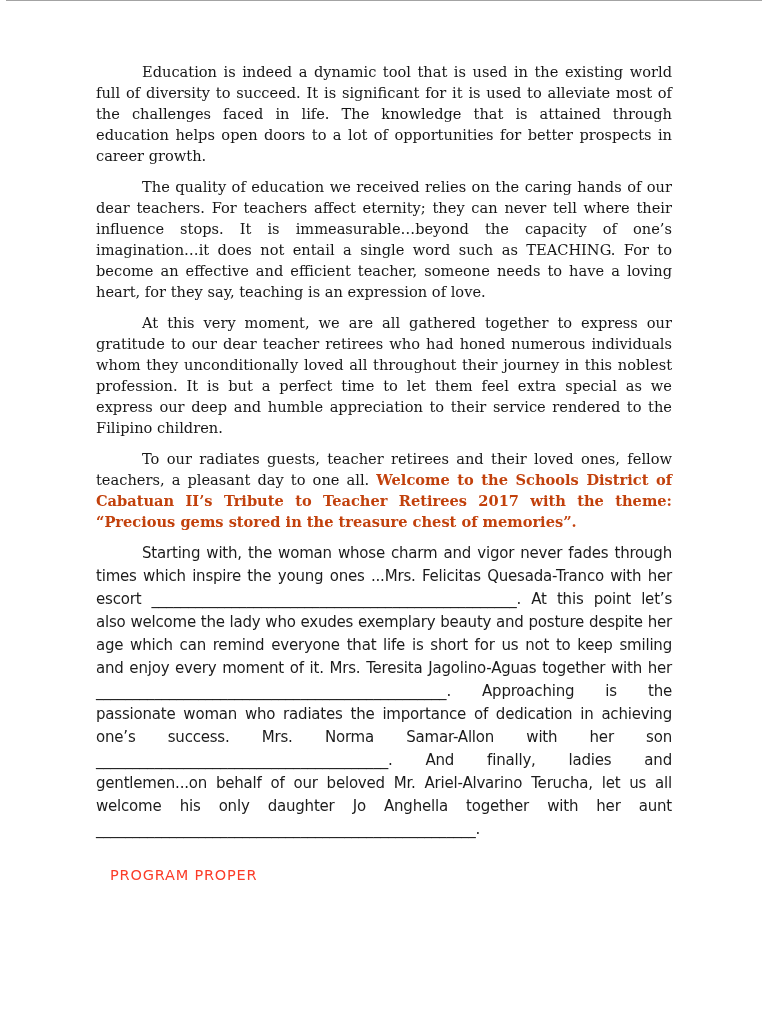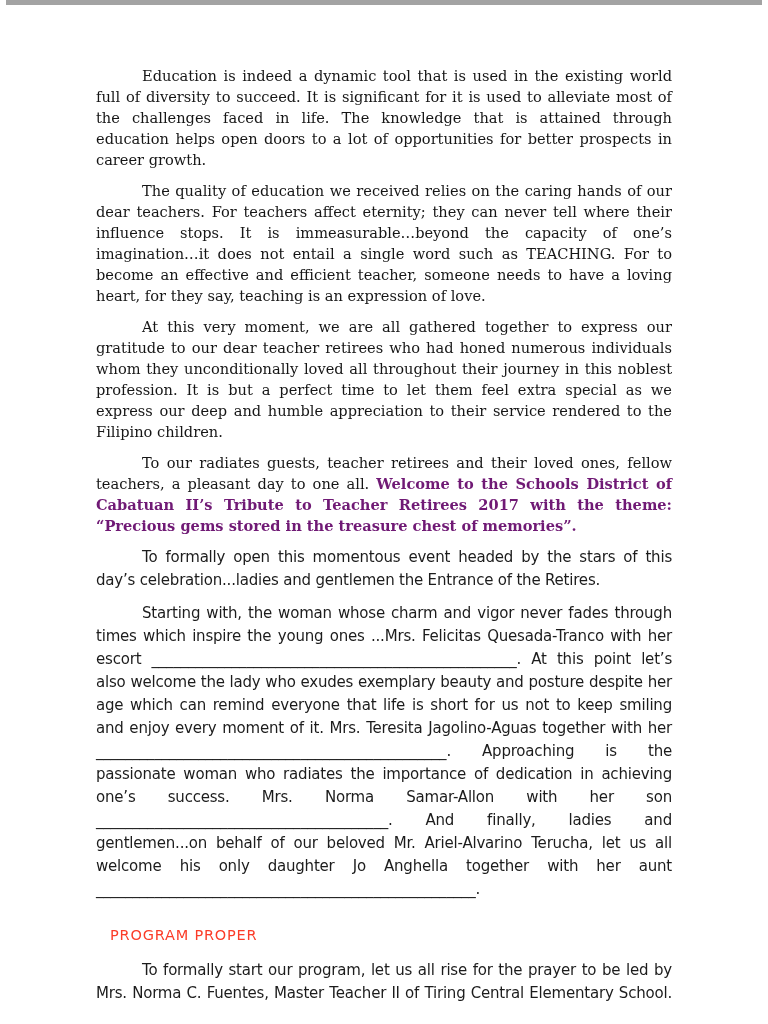--- a/index.html
+++ b/index.html
@@ -9,35 +9,35 @@
     font-family: "Liberation Sans", sans-serif;
   }
   .page {
     position: relative;
     width: 756px;
     height: 1024px;
     margin: 0 auto;
     background: #ffffff;
     box-sizing: border-box;
     padding: 60px 90px 8px 90px;
-    border-top: 5px solid #a3a3a3;
+    border-top: 1px solid #a3a3a3;
     overflow: hidden;
   }
   p { margin: 0 0 10px 0; }
   .serif {
     font-family: "DejaVu Serif", "Liberation Serif", serif;
     font-size: 14.6px;
     line-height: 21px;
     text-align: justify;
     text-indent: 46px;
     color: #161616;
   }
   .serif .bold {
     font-weight: 700;
-    color: #701a75;
+    color: #c2410c;
   }
   .sans {
     font-family: "DejaVu Sans", "Liberation Sans", sans-serif;
     font-size: 15px;
     line-height: 23px;
     letter-spacing: -0.2px;
     text-align: justify;
     color: #1c1c1c;
   }
   .indent { text-indent: 46px; }
@@ -57,21 +57,19 @@
 <div class="page">
 
   <p class="serif"><span>Education is indeed a dynamic tool that is used in the existing world full of diversity to succeed. It is significant for it is used to alleviate most of the challenges faced in life. The knowledge that is attained through education helps open doors to a lot of opportunities for better prospects in career growth.</span></p>
 
   <p class="serif"><span>The quality of education we received relies on the caring hands of our dear teachers.  For teachers affect eternity; they can never tell where their influence stops. It is immeasurable…beyond the capacity of one’s imagination…it does not entail a single word such as TEACHING. For to become an effective and efficient teacher, someone needs to have a loving heart, for they say, teaching is an expression of love.</span></p>
 
   <p class="serif"><span>At this very moment, we are all gathered together to express our gratitude to our dear teacher retirees who had honed numerous individuals whom they unconditionally loved all throughout their journey in this noblest profession. It is but a perfect time to let them feel extra special as we express our deep and humble appreciation to their service rendered to the Filipino children.</span></p>
 
   <p class="serif"><span>To our radiates guests, teacher retirees and their loved ones, fellow teachers, a pleasant day to one all. </span><span class="bold">Welcome to the Schools District of Cabatuan II’s Tribute to Teacher Retirees 2017 with the theme: “Precious gems stored in the treasure chest of memories”.</span></p>
 
-  <p class="sans indent"><span>To formally open this momentous event headed by the stars of this day’s celebration...ladies and gentlemen the Entrance of the Retires.</span></p>
 
   <p class="sans indent"><span>Starting with, the woman whose charm and vigor never fades through times which inspire the young ones ...Mrs. Felicitas Quesada-Tranco with her escort __________________________________________________. At this point let’s also welcome the lady who exudes exemplary beauty and posture despite her age which can remind everyone that life is short for us not to keep smiling and enjoy every moment of it. Mrs. Teresita Jagolino-Aguas together with her ________________________________________________. Approaching is the passionate woman who radiates the importance of dedication in achieving one’s success. Mrs. Norma Samar-Allon with her son ________________________________________. And finally, ladies and gentlemen...on behalf of our beloved Mr. Ariel-Alvarino Terucha, let us all welcome his only daughter Jo Anghella together with her aunt ____________________________________________________.</span></p>
 
   <h2 class="heading">PROGRAM PROPER</h2>
 
-  <p class="sans indent justify-last"><span>To formally start our program, let us all rise for the prayer to be led by Mrs. Norma C. Fuentes, Master Teacher II of Tiring Central Elementary School.</span></p>
 
 </div>
 
 </body></html>

